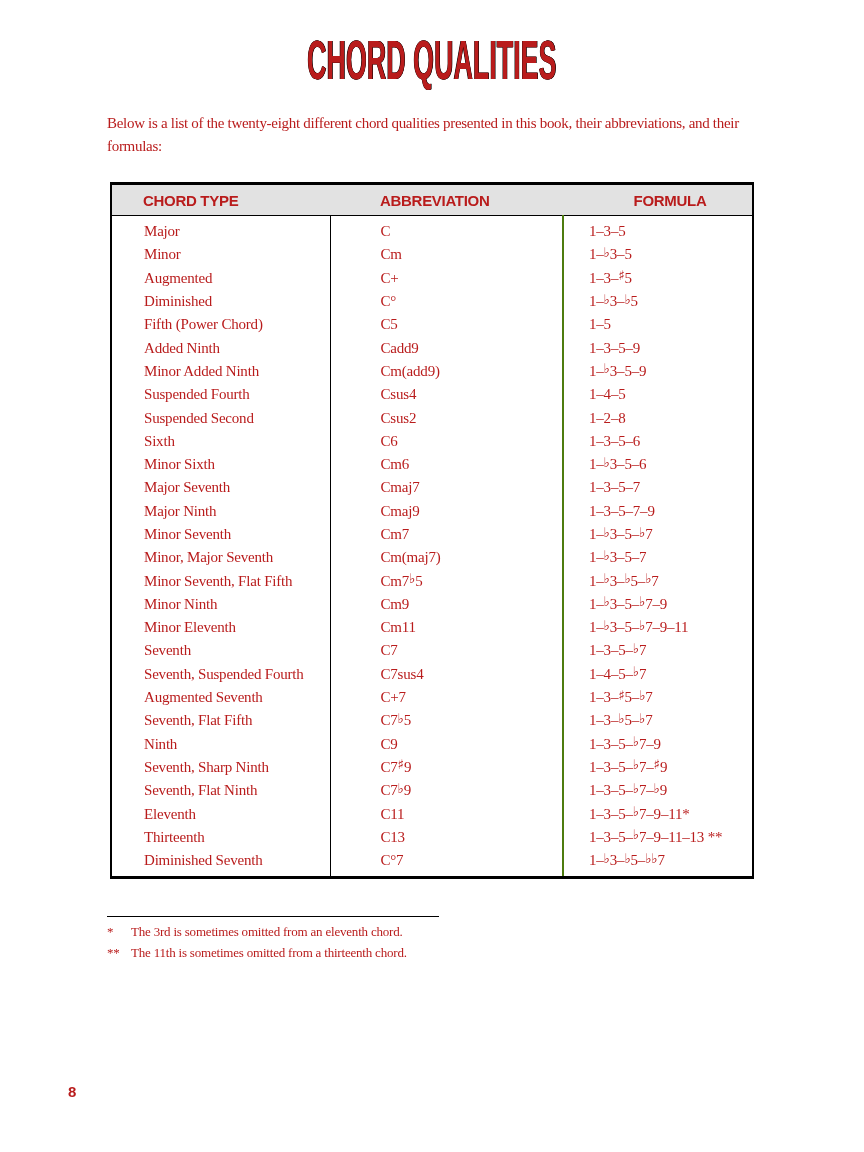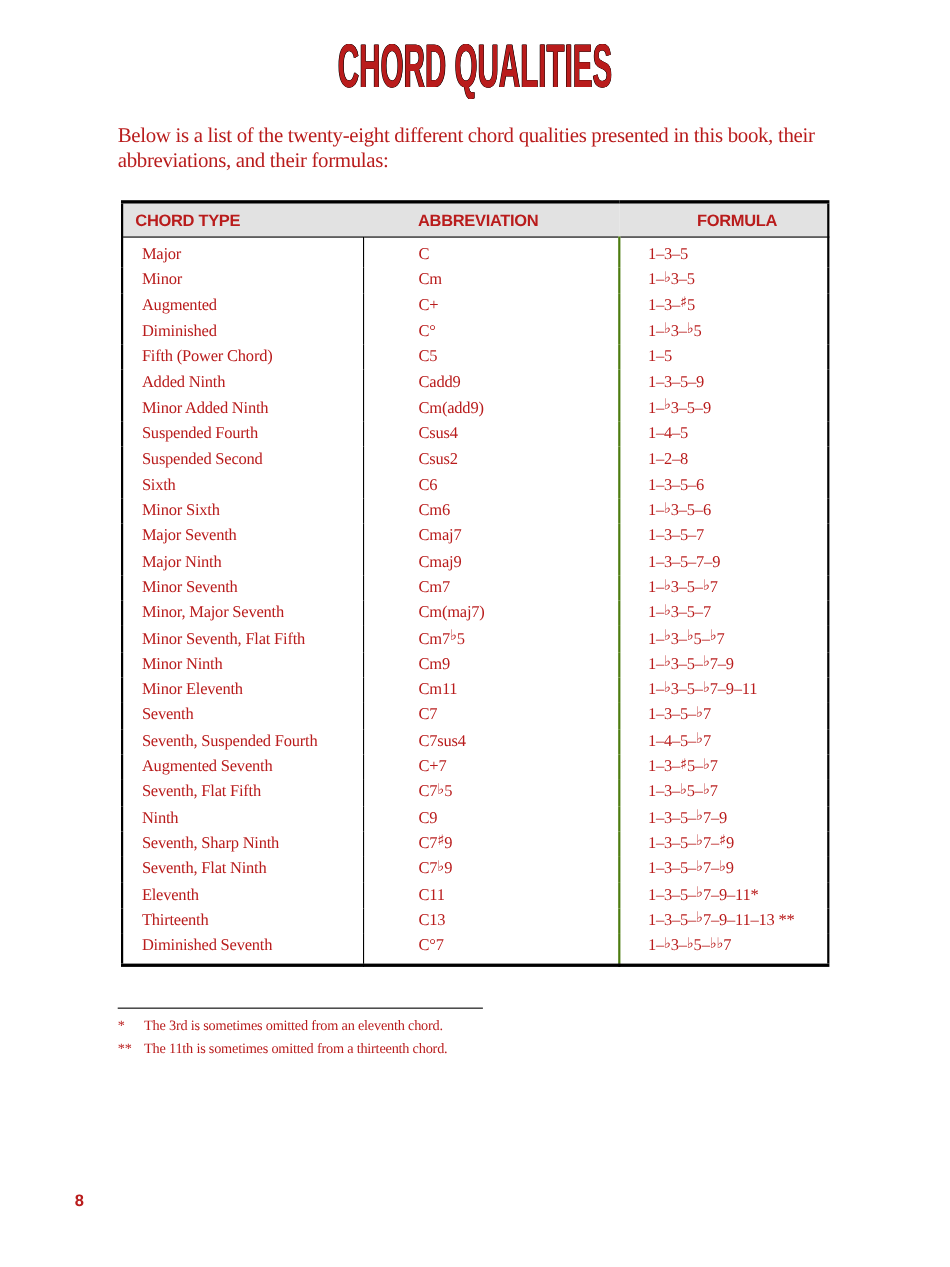--- a/index.html
+++ b/index.html
@@ -38,21 +38,21 @@
     text-shadow: 0.8px 0 0 #000, -0.8px 0 0 #000, 0.4px 0 0 #000;
   }
 
   
   .intro {
     position: absolute;
     top: 112px;
     left: 107px;
     width: 658px;
     margin: 0;
-    font-size: 19px;
+    font-size: 15px;
     line-height: 23px;
     letter-spacing: -0.3px;
   }
 
   
   .chord-table {
     position: absolute;
     top: 182px;
     left: 110px;
     width: 642px;
@@ -73,33 +73,33 @@
   .chord-table th {
     height: 30px;
     font-family: "Liberation Sans", sans-serif;
     font-weight: bold;
     font-size: 15px;
     letter-spacing: -0.3px;
     text-align: left;
     padding: 0;
     vertical-align: middle;
   }
-  .chord-table th.h1 { padding-left: 11px; }
+  .chord-table th.h1 { padding-left: 31px; }
   .chord-table th.h2 { padding-left: 50px; }
   .chord-table th.h3 { padding-left: 25px; text-align: center; }
 
   .chord-table tbody td {
     height: 23.3px;
     font-size: 15px;
     letter-spacing: -0.2px;
     padding: 0;
     vertical-align: middle;
     white-space: nowrap;
   }
-  .chord-table tbody td.c1 { padding-left: 17px; }
+  .chord-table tbody td.c1 { padding-left: 32px; }
   .chord-table tbody td.c2 { padding-left: 50px; border-left: 1px solid #000; }
   .chord-table tbody td.c3 { padding-left: 25px; border-left: 2px solid #4d7c0f; }
   .chord-table tbody tr:first-child td { padding-top: 4px; }
   .chord-table tbody tr:last-child td { padding-bottom: 4px; }
 
   
   .acc {
     font-family: "DejaVu Sans", sans-serif;
     font-size: 0.9em;
     position: relative;

